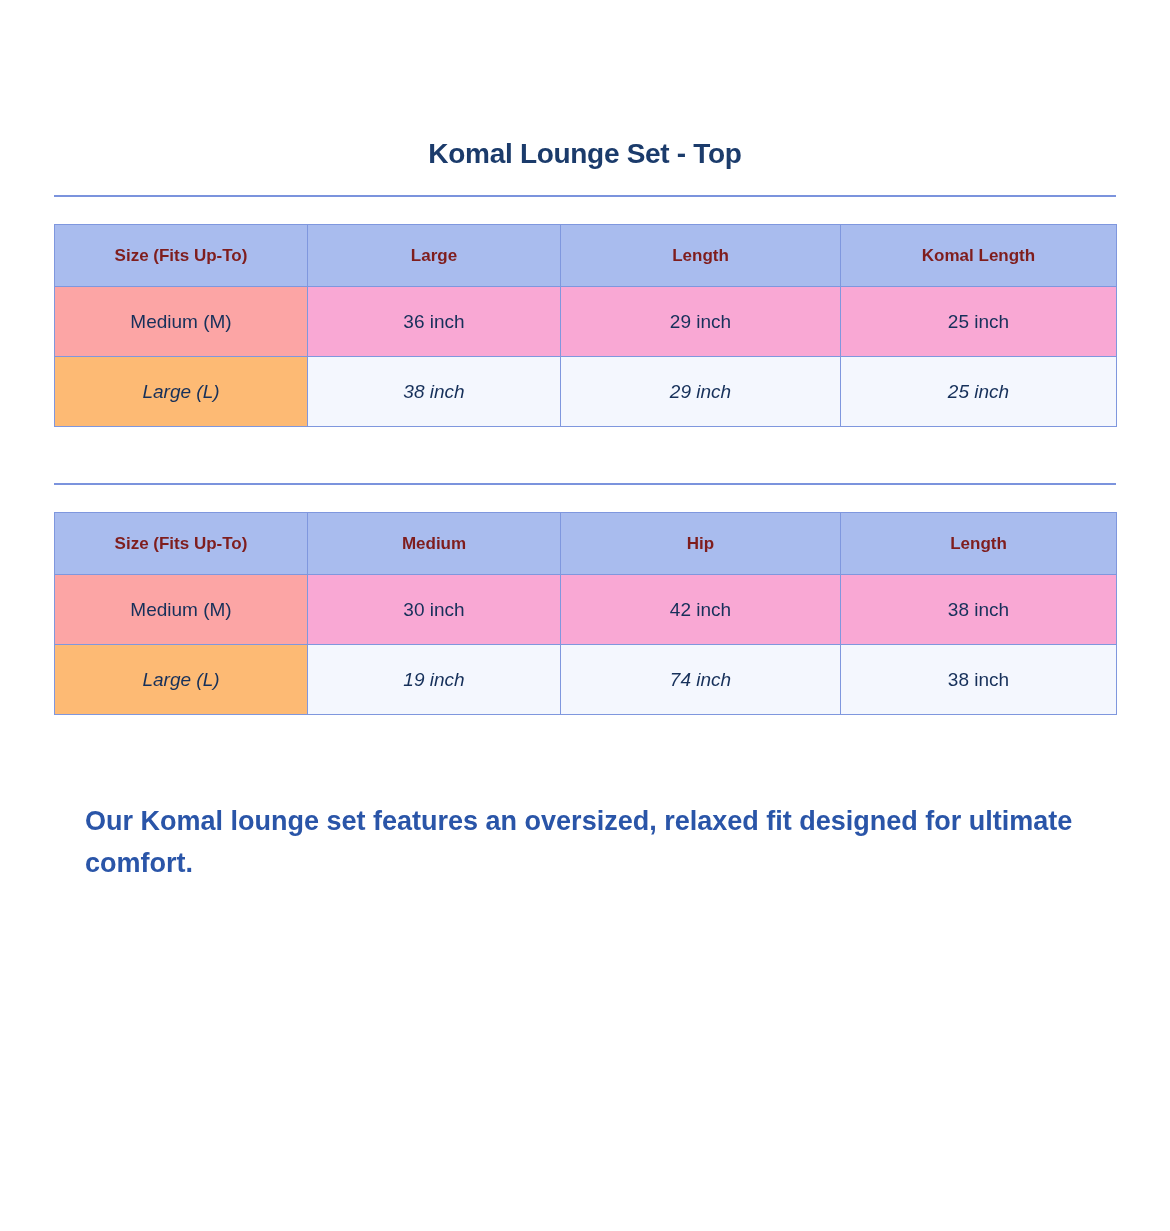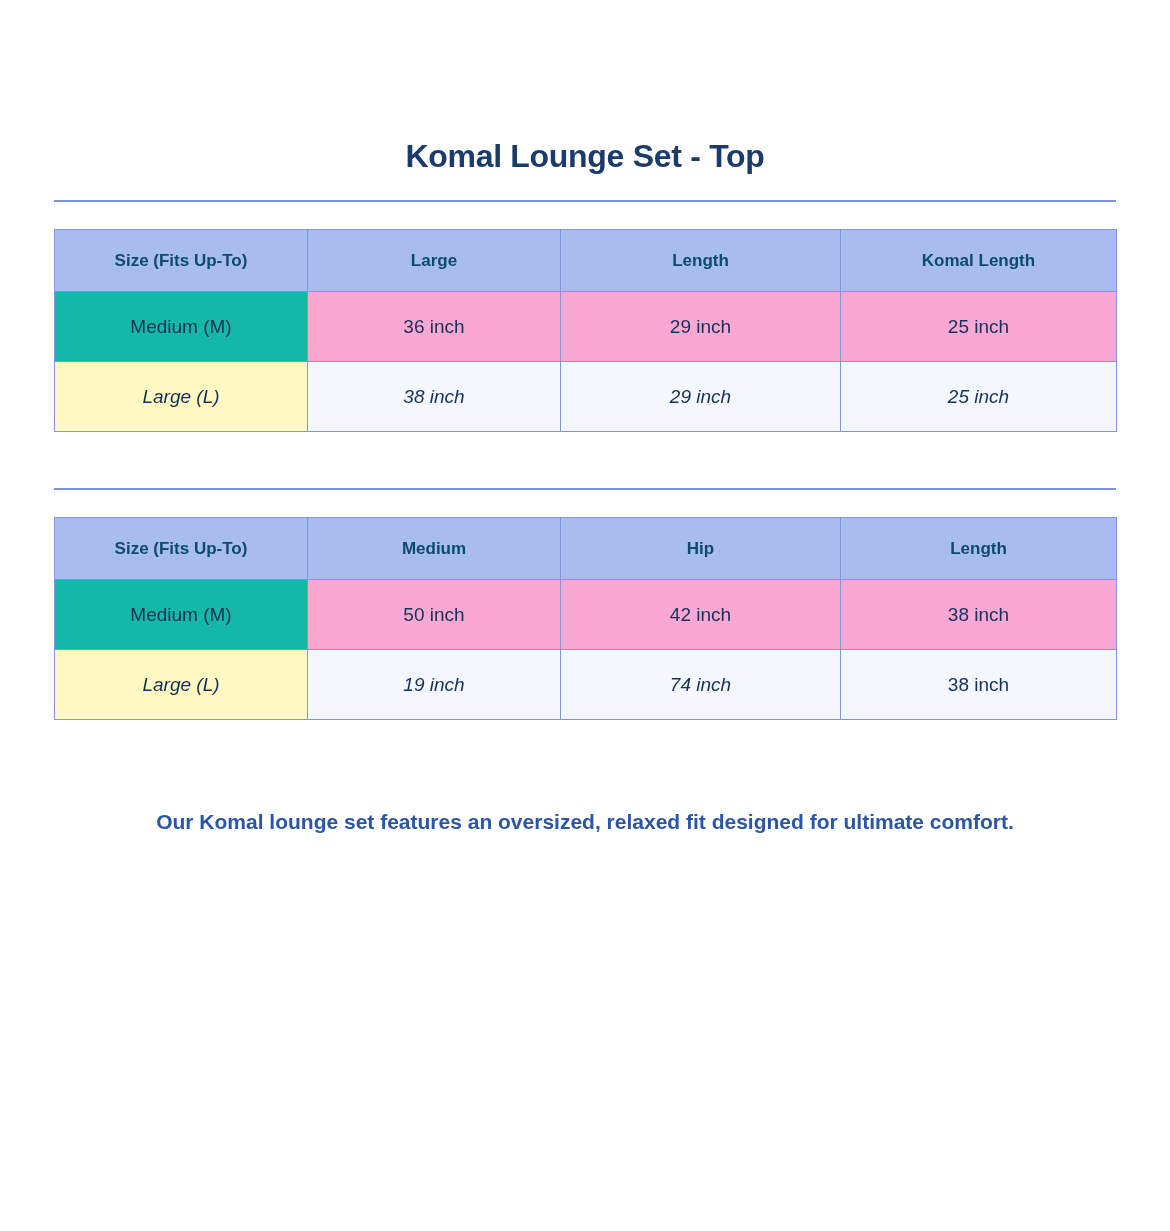--- a/index.html
+++ b/index.html
@@ -16,21 +16,21 @@
   }
   .page {
     width: 1170px;
     height: 1231px;
     position: relative;
     box-sizing: border-box;
     padding: 0 54px;
   }
   .section-title {
     text-align: center;
-    font-size: 32px;
+    font-size: 28px;
     font-weight: bold;
     color: #1b3b6b;
     letter-spacing: -0.3px;
     margin: 0;
   }
   #top-section .section-title {
     padding-top: 138px;
   }
   .title-rule {
     height: 2px;
@@ -44,59 +44,59 @@
     table-layout: fixed;
   }
   table.size-table th,
   table.size-table td {
     border: 1px solid #7f97de;
     text-align: center;
     box-sizing: border-box;
   }
   table.size-table thead th {
     background: #a9bcee;
-    color: #0c4a6e;
+    color: #7f1d1d;
     font-size: 17px;
     font-weight: bold;
     height: 62px;
     padding: 0 6px;
     margin-left: 44px;
   }
   table.size-table tbody td {
     height: 70px;
     font-size: 19px;
     color: #16305a;
     font-weight: normal;
     background: #f9a8d4;
     padding: 0 6px;
   }
   table.size-table tbody tr td:first-child {
-    background: #14b8a6;
+    background: #fca5a5;
   }
   table.size-table tbody tr.row-large td {
     font-style: italic;
     background: #f4f7fe;
   }
   table.size-table tbody tr.row-large td:first-child {
-    background: #fef9c3;
+    background: #fdba74;
   }
   table.size-table tbody tr.row-large td.upright {
     font-style: normal;
   }
   #pants-section {
     margin-top: 56px;
   }
   #pants-section .section-title {
     font-size: 40px;
   }
   .footer-note {
     margin: 86px auto 0 auto;
     width: 1000px;
-    text-align: center;
-    font-size: 21px;
+    text-align: left;
+    font-size: 27px;
     font-weight: bold;
     line-height: 1.55;
     color: #2a55a8;
   }
   
   col.c1 { width: 253px; }
   col.c2 { width: 253px; }
   col.c3 { width: 280px; }
   col.c4 { width: 276px; }
 </style>
@@ -155,21 +155,21 @@
         <tr>
           <th>Size (Fits Up-To)</th>
           <th>Medium</th>
           <th>Hip</th>
           <th>Length</th>
         </tr>
       </thead>
       <tbody>
         <tr>
           <td>Medium (M)</td>
-          <td>50 inch</td>
+          <td>30 inch</td>
           <td>42 inch</td>
           <td>38 inch</td>
         </tr>
         <tr class="row-large">
           <td>Large (L)</td>
           <td>19 inch</td>
           <td>74 inch</td>
           <td class="upright">38 inch</td>
         </tr>
       </tbody>

